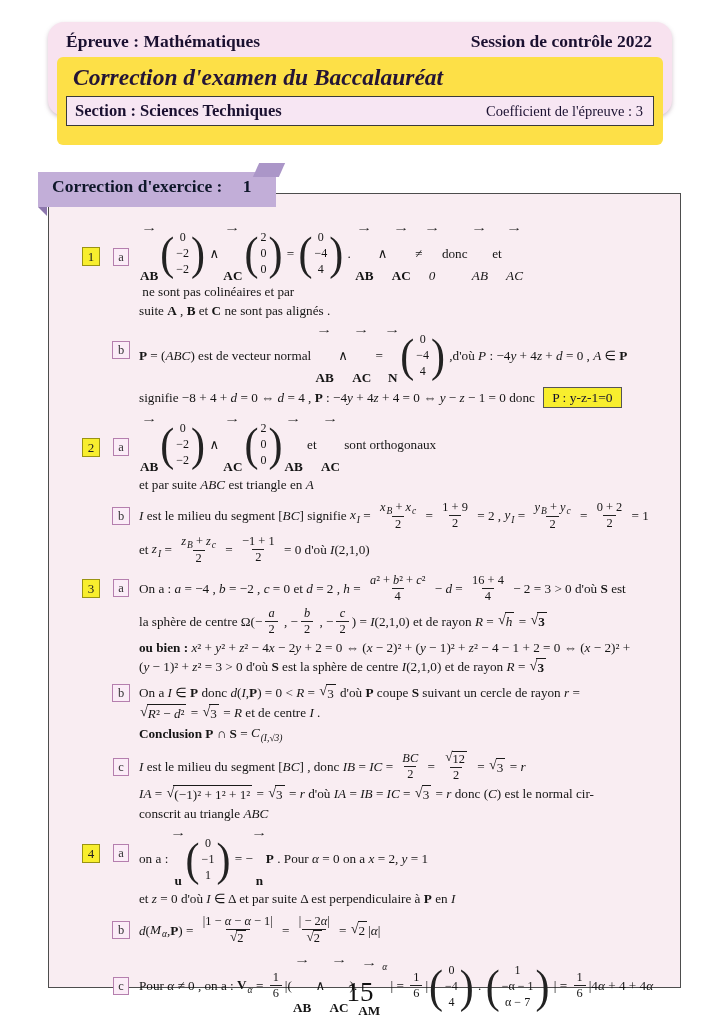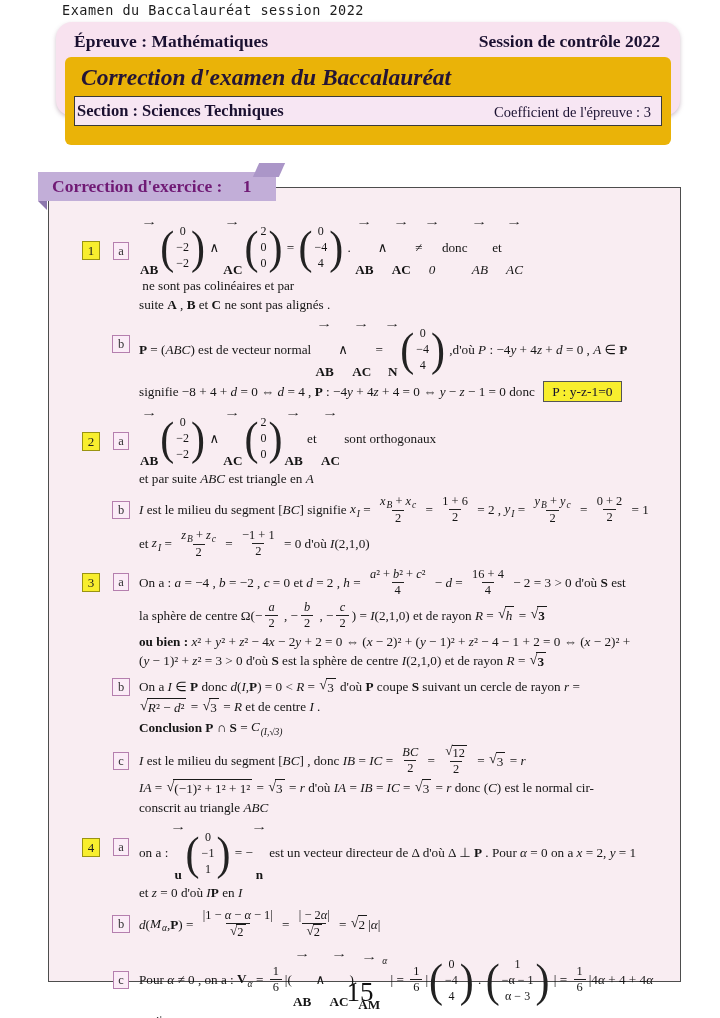--- a/index.html
+++ b/index.html
@@ -2,33 +2,33 @@
 <html><head>
 <meta charset="utf-8">
 <style>
   html,body{margin:0;padding:0;background:#fff;}
   .page{position:relative;width:720px;height:1018px;background:#ffffff;overflow:hidden;
         font-family:"Liberation Serif",serif;color:#1a1a1a;}
   .topline{position:absolute;left:62px;top:2px;font-family:"DejaVu Sans Mono",monospace;
            font-size:13.5px;color:#1c1c1c;letter-spacing:0.5px;}
   
   .hdr{position:absolute;left:48px;top:22px;width:624px;height:94px;background:#f8e2ef;
-       border-radius:16px;box-shadow:0 2px 4px rgba(120,80,110,0.35);margin-left:8px;}
+       border-radius:16px;box-shadow:0 2px 4px rgba(120,80,110,0.35);}
   .hdr-row{display:flex;justify-content:space-between;align-items:center;
            padding:9px 20px 5px 18px;font-weight:bold;font-size:17.5px;color:#1a1030;}
-  .hdr-inner{margin:0 9px;height:88px;background:#eab308;border-radius:6px;padding:1px 9px 0 9px;box-sizing:border-box;}
+  .hdr-inner{margin:0 9px;height:88px;background:#fde047;border-radius:6px;padding:1px 9px 0 9px;box-sizing:border-box;}
   .hdr-title{font-style:italic;font-weight:bold;font-size:23.5px;color:#241536;padding:6px 0 5px 7px;}
-  .section-box{display:flex;justify-content:space-between;align-items:flex-end;background:#f7e6f3;
-               border:1px solid #3a3a3a;padding:4px 10px 4px 2px;color:#1a1030;}
+  .section-box{display:flex;justify-content:space-between;align-items:center;background:#f7e6f3;
+               border:1px solid #3a3a3a;padding:4px 10px 4px 8px;color:#1a1030;}
   .section-label{font-weight:bold;font-size:16.5px;}
   .coeff-label{font-weight:normal;font-size:14.5px;}
   
   .ex-wrap{position:absolute;left:38px;top:172px;width:644px;}
-  .banner{position:relative;display:inline-block;background:#c2aed8;color:#701a75;font-weight:bold;
-          font-size:17.5px;padding:4px 24px 4px 14px;z-index:3;}
+  .banner{position:relative;display:inline-block;background:#c2aed8;color:#0f172a;font-weight:bold;
+          font-size:17.5px;padding:4px 24px 10px 14px;z-index:3;}
   .banner .bnum{margin-left:16px;}
   .banner .fold-tab{position:absolute;right:-6px;top:-9px;width:26px;height:14px;background:#ab96c8;
           transform:skewX(-24deg);z-index:-1;}
   .banner .fold-corner{position:absolute;left:0;bottom:-9px;width:0;height:0;
           border-top:9px solid #8d77ad;border-left:9px solid transparent;}
   .content-box{position:relative;margin-top:-14px;margin-left:10px;width:633px;height:795px;
                background:#f9edf2;border:1.3px solid #4d4d4d;box-sizing:border-box;
                padding:30px 12px 0 30px;z-index:1;}
   
   .row{display:flex;margin-bottom:5px;}
@@ -60,21 +60,20 @@
   .sw{display:inline-flex;align-items:baseline;}
   .msub{font-size:9.5px;font-style:italic;position:relative;bottom:-3.5px;margin-left:1px;}
   .hl{background:#f8ee2e;border:1.4px solid #555;font-weight:normal;color:#14102e;
       padding:1px 8px;margin-left:5px;font-size:13.5px;}
   .pagenum{position:absolute;left:0;top:977px;width:720px;text-align:center;font-size:27px;color:#111;z-index:4;}
 </style>
 </head>
 <body>
 
 <div class="page">
-  <div class="topline">Examen du Baccalauréat session 2022</div>
 
   <div class="hdr">
     <div class="hdr-row">
       <span>Épreuve : Mathématiques</span>
       <span>Session de contrôle 2022</span>
     </div>
     <div class="hdr-inner">
       <div class="hdr-title">Correction d'examen du Baccalauréat</div>
       <div class="section-box">
         <span class="section-label">Section : Sciences Techniques</span>
@@ -223,21 +222,21 @@
           <div class="lines">
             <div class="mline">
               <span class="mi">I</span>
               <span class="mt"> est le milieu du segment [</span>
               <span class="mi">BC</span>
               <span class="mt">] signifie </span>
               <span class="sw"><span class="mi">x</span><span class="msub">I</span></span>
               <span class="mt"> = </span>
               <span class="frac"><span class="num"><span class="sw"><span class="mi">x</span><span class="msub">B</span></span><span class="mt"> + </span><span class="sw"><span class="mi">x</span><span class="msub">c</span></span></span><span class="den">2</span></span>
               <span class="mt"> = </span>
-              <span class="frac"><span class="num">1 + 6</span><span class="den">2</span></span>
+              <span class="frac"><span class="num">1 + 9</span><span class="den">2</span></span>
               <span class="mt"> = 2 , </span>
               <span class="sw"><span class="mi">y</span><span class="msub">I</span></span>
               <span class="mt"> = </span>
               <span class="frac"><span class="num"><span class="sw"><span class="mi">y</span><span class="msub">B</span></span><span class="mt"> + </span><span class="sw"><span class="mi">y</span><span class="msub">c</span></span></span><span class="den">2</span></span>
               <span class="mt"> = </span>
               <span class="frac"><span class="num">0 + 2</span><span class="den">2</span></span>
               <span class="mt"> = 1</span>
             </div>
             <div class="mline">
               <span class="mt">et </span>
@@ -449,35 +448,35 @@
               <div class="letbadge">a</div>
             </div>
           </div>
           <div class="lines">
             <div class="mline">
               <span class="mt">on a : </span>
               <span class="vec"><span class="arr">→</span><span class="vb">u</span></span>
               <span class="mat"><span class="paren">(</span><span class="col"><span class="mrow">0</span><span class="mrow">−1</span><span class="mrow">1</span></span><span class="paren">)</span></span>
               <span class="mt"> = −</span>
               <span class="vec"><span class="arr">→</span><span class="vb">n</span></span>
-              <span class="mt"> est un vecteur directeur de Δ d'où Δ ⊥ </span>
               <span class="mb">P</span>
               <span class="mt"> . Pour </span>
               <span class="mi">α</span>
               <span class="mt"> = 0 on a </span>
               <span class="mi">x</span>
               <span class="mt"> = 2, </span>
               <span class="mi">y</span>
               <span class="mt"> = 1</span>
             </div>
             <div class="mline">
               <span class="mt">et </span>
               <span class="mi">z</span>
               <span class="mt"> = 0 d'où </span>
               <span class="mi">I</span>
+              <span class="mt"> ∈ Δ et par suite Δ est perpendiculaire à </span>
               <span class="mb">P</span>
               <span class="mt"> en </span>
               <span class="mi">I</span>
             </div>
           </div>
         </div>
         <div class="row">
           <div class="badges" style="height: 33px;">
             <div class="numslot"></div>
             <div class="letslot">
@@ -522,21 +521,21 @@
               <span class="vec"><span class="arr">→</span><span class="vb">AB</span></span>
               <span class="mt"> ∧ </span>
               <span class="vec"><span class="arr">→</span><span class="vb">AC</span></span>
               <span class="mt">).</span>
               <span class="sw"><span><span class="vec"><span class="arr">→</span><span class="vb">AM</span></span></span><span class="msub">α</span></span>
               <span class="mt"> | = </span>
               <span class="frac"><span class="num">1</span><span class="den">6</span></span>
               <span class="mt">|</span>
               <span class="mat"><span class="paren">(</span><span class="col"><span class="mrow">0</span><span class="mrow">−4</span><span class="mrow">4</span></span><span class="paren">)</span></span>
               <span class="mt"> . </span>
-              <span class="mat"><span class="paren">(</span><span class="col"><span class="mrow">1</span><span class="mrow">−α − 1</span><span class="mrow">α − 3</span></span><span class="paren">)</span></span>
+              <span class="mat"><span class="paren">(</span><span class="col"><span class="mrow">1</span><span class="mrow">−α − 1</span><span class="mrow">α − 7</span></span><span class="paren">)</span></span>
               <span class="mt"> | = </span>
               <span class="frac"><span class="num">1</span><span class="den">6</span></span>
               <span class="mt">|4</span>
               <span class="mi">α</span>
               <span class="mt"> + 4 + 4</span>
               <span class="mi">α</span>
               <span class="mt"> − 4| =</span>
             </div>
             <div class="mline">
               <span class="frac"><span class="num">4</span><span class="den">3</span></span>

